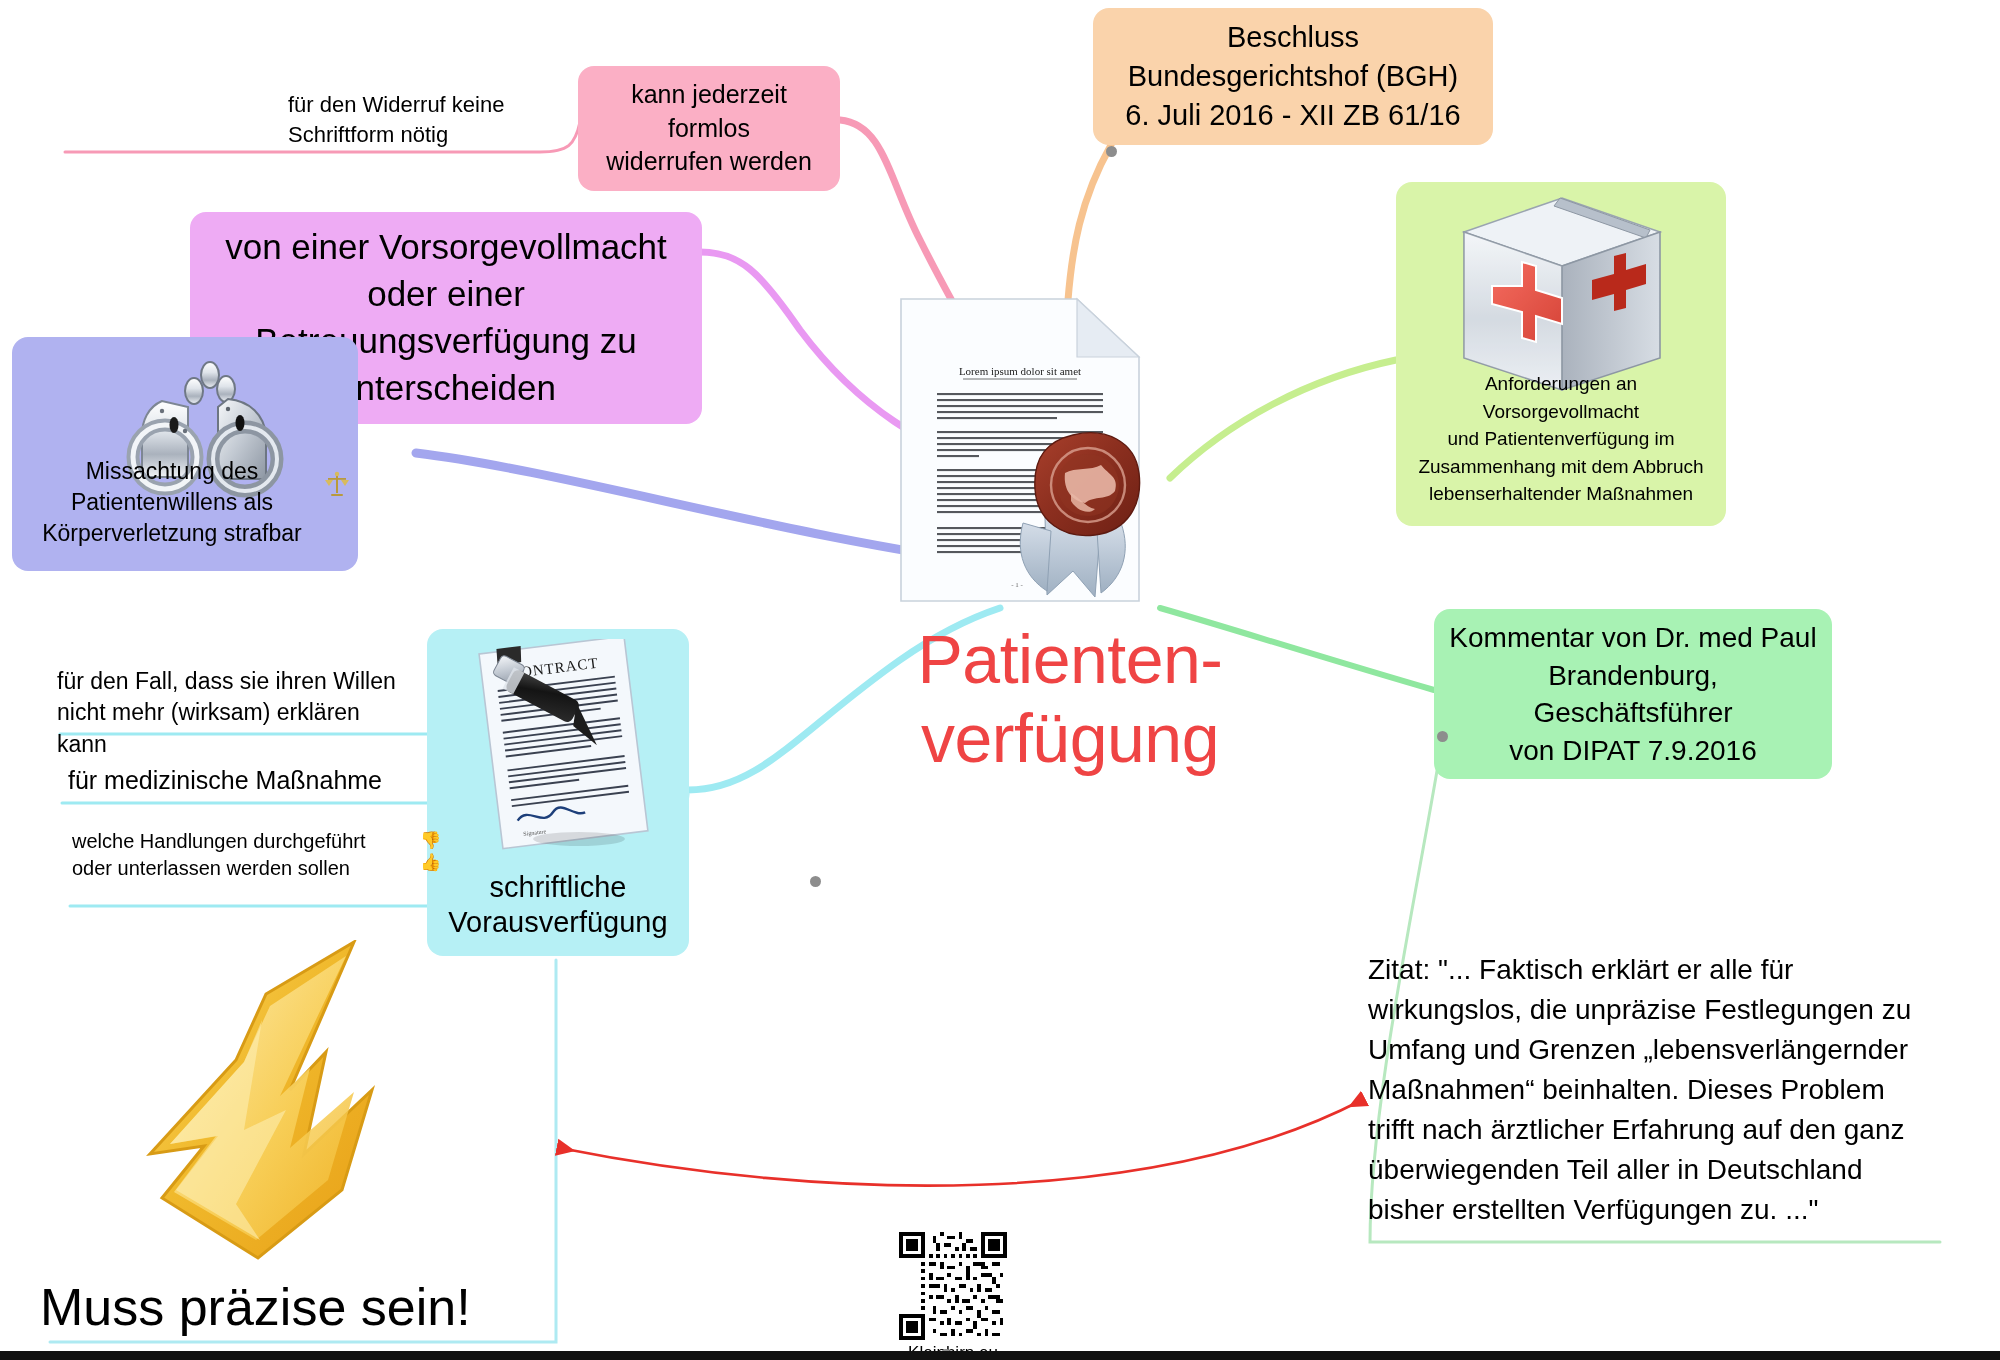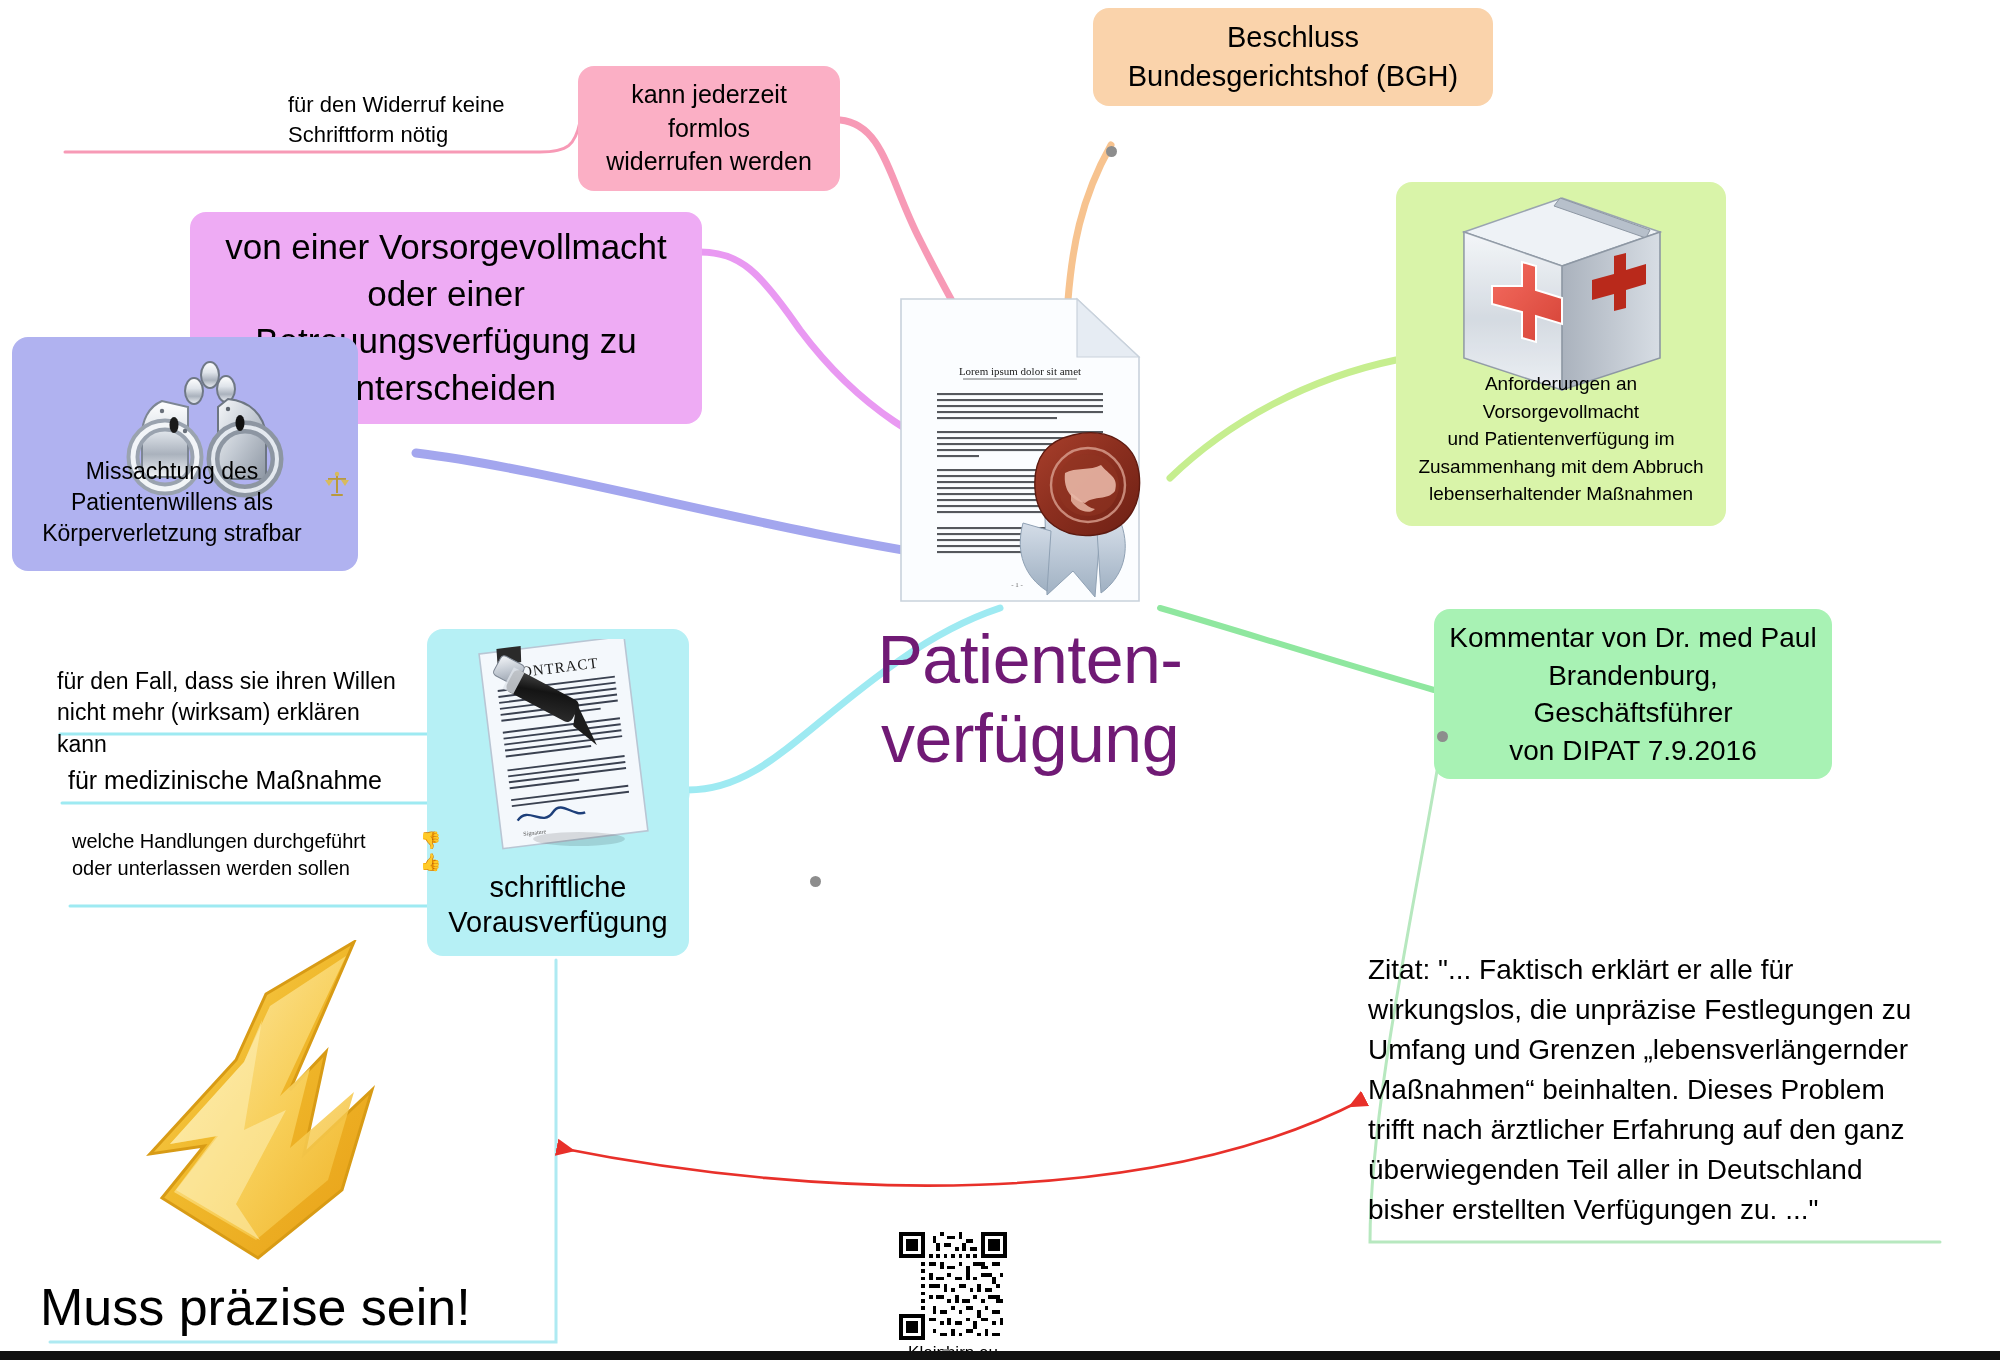--- a/index.html
+++ b/index.html
@@ -35,28 +35,28 @@
   .plain {
     position: absolute;
     text-align: left;
     line-height: 1.36;
     z-index: 5;
   }
 
   
   #central-title {
     position: absolute;
-    left: 800px; top: 620px;
+    left: 840px; top: 620px;
     width: 460px;
     font-size: 68px;
     line-height: 1.16;
     letter-spacing: -0.5px;
     text-align: center;
     z-index: 6;
-    color: #701a75;
+    color: #ef4444;
   }
   #central-doc {
     position: absolute;
     left: 895px; top: 295px;
     width: 250px; height: 310px;
     z-index: 6;
   }
 
   
   #node-bgh {
@@ -332,20 +332,21 @@
 
   <div id="central-title">
     <div>Patienten-</div>
     <div>verfügung</div>
   </div>
   <div class="bullet-dot" id="dot-title"></div>
 
   <div class="node" id="node-bgh">
     <div>Beschluss</div>
     <div>Bundesgerichtshof (BGH)</div>
+    <div>6. Juli 2016  - XII ZB 61/16</div>
   </div>
   <div class="bullet-dot" id="dot-bgh"></div>
 
   <div class="node" id="node-widerruf">
     <div>kann jederzeit formlos</div>
     <div>widerrufen werden</div>
   </div>
 
   <div class="plain" id="plain-schriftform">
     <div>für den Widerruf keine</div>

